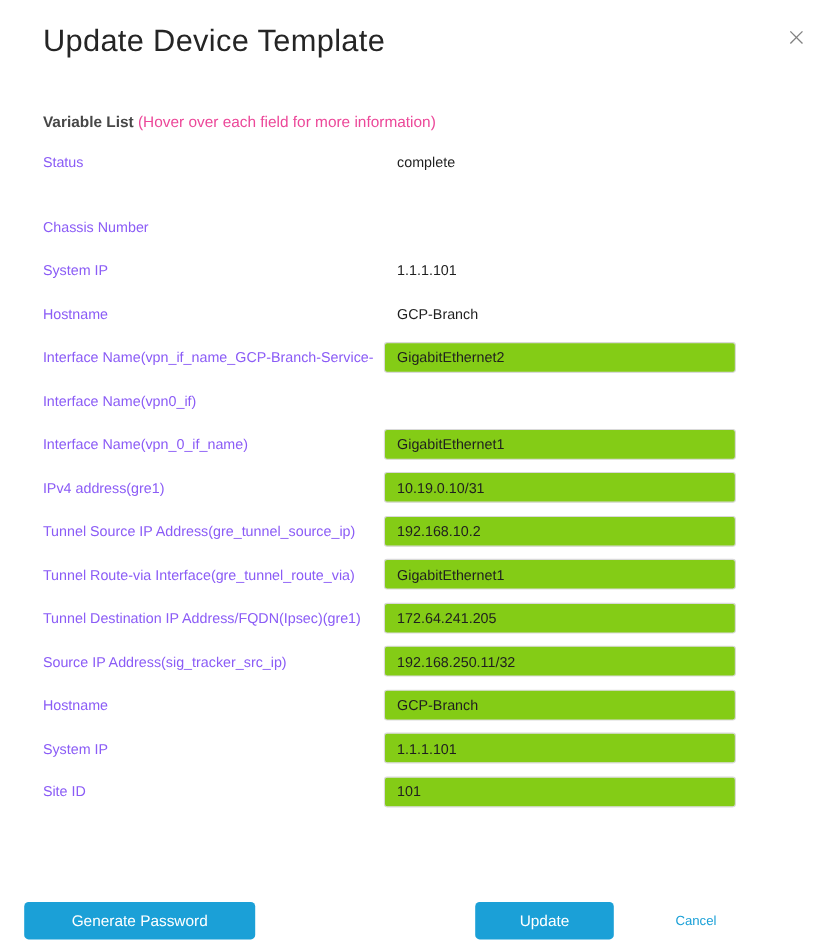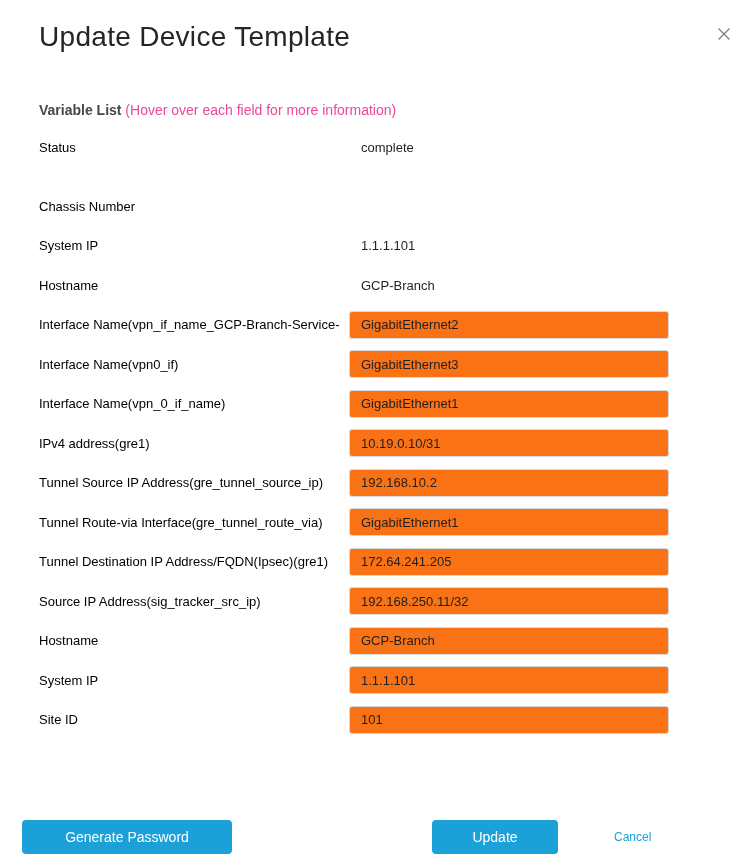--- a/index.html
+++ b/index.html
@@ -45,37 +45,37 @@
   .row {
     display: flex;
     align-items: center;
     min-height: 39.5px;
   }
   .row.gap-after { margin-bottom: 19px; }
   .row-label {
     width: 310px;
     flex: none;
     font-size: 13px;
-    color: #000000;
+    color: #8b5cf6;
     white-space: nowrap;
     overflow: hidden;
   }
   .row-value {
     margin-left: 12px;
     font-size: 13px;
     color: #1f1f1f;
     white-space: nowrap;
   }
   .row-input {
     width: 320px;
     height: 28px;
     flex: none;
     border: 1px solid #d9d9d9;
     border-radius: 3px;
-    background: #f97316;
+    background: #84cc16;
     padding: 0 11px;
     font-family: "Liberation Sans", sans-serif;
     font-size: 13px;
     color: #1f1f1f;
     outline: none;
   }
 
   .footer { position: absolute; left: 0; top: 800px; width: 752px; height: 34px; }
   .btn {
     border: none;
@@ -137,21 +137,20 @@
         <div class="row-value">GCP-Branch</div>
       </div>
 
       <div class="row">
         <div class="row-label">Interface Name(vpn_if_name_GCP-Branch-Service-</div>
         <input class="row-input" type="text" value="GigabitEthernet2" style="">
       </div>
 
       <div class="row">
         <div class="row-label">Interface Name(vpn0_if)</div>
-        <input class="row-input" type="text" value="GigabitEthernet3" style="">
       </div>
 
       <div class="row">
         <div class="row-label">Interface Name(vpn_0_if_name)</div>
         <input class="row-input" type="text" value="GigabitEthernet1" style="">
       </div>
 
       <div class="row">
         <div class="row-label">IPv4 address(gre1)</div>
         <input class="row-input" type="text" value="10.19.0.10/31" style="">

